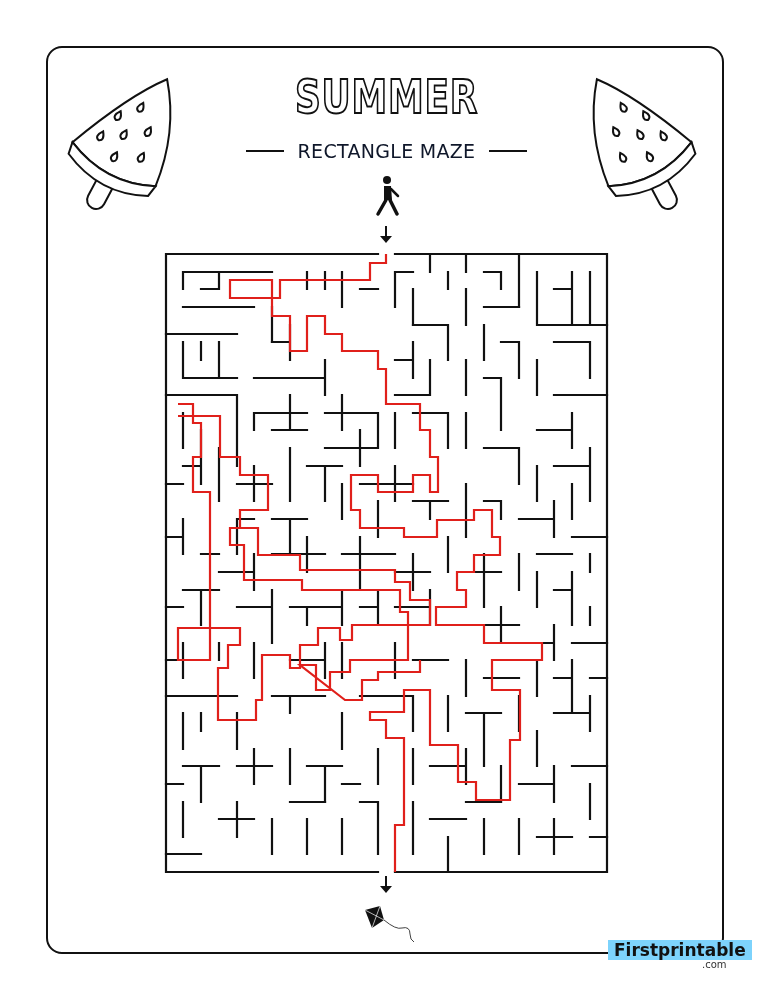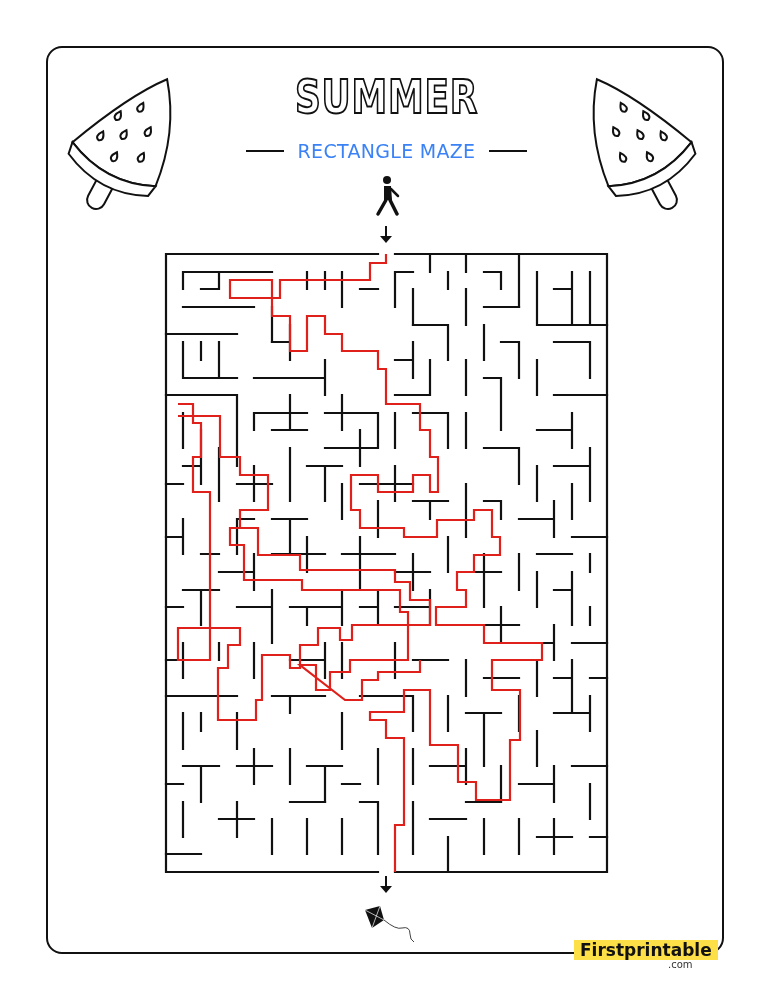--- a/index.html
+++ b/index.html
@@ -1,23 +1,23 @@
 <!DOCTYPE html>
 <html><head>
 <meta charset="utf-8">
 <style>
   html,body{margin:0;padding:0;background:#ffffff;}
   body{width:773px;height:1000px;position:relative;overflow:hidden;font-family:"Liberation Sans",sans-serif;}
   .frame{position:absolute;left:46px;top:46px;width:678px;height:908px;border:2px solid #111;border-radius:16px;box-sizing:border-box;}
   .title{position:absolute;left:0;width:773px;top:70px;text-align:center;font-family:"DejaVu Sans",sans-serif;font-weight:bold;font-size:46px;letter-spacing:1px;color:#fff;-webkit-text-stroke:2px #111;transform:scaleX(0.78);transform-origin:center;}
   .subtitle-row{position:absolute;left:0;width:773px;top:140px;display:flex;justify-content:center;align-items:center;gap:14px;}
   .subtitle-row .rule{width:38px;height:2px;background:#111;}
-  .subtitle{font-family:"DejaVu Sans",sans-serif;font-size:19px;color:#3b82f6;letter-spacing:0.3px;text-align:right;}
+  .subtitle{font-family:"DejaVu Sans",sans-serif;font-size:19px;color:#0f172a;letter-spacing:0.3px;text-align:right;}
   svg.art{position:absolute;left:0;top:0;}
-  .brand{position:absolute;left:574px;top:940px;background:#fde047;padding:0 6px;}
+  .brand{position:absolute;left:608px;top:940px;background:#7dd3fc;padding:0 6px;}
   .brand-name{font-family:"DejaVu Sans",sans-serif;font-weight:bold;font-size:17px;color:#111;line-height:20px;}
   .brand-tld{position:absolute;left:94px;top:19px;font-family:"DejaVu Sans",sans-serif;font-size:10px;color:#333;}
 </style>
 </head>
 <body>
 
 <div class="frame"></div>
 
 <div class="title">SUMMER</div>
 <div class="subtitle-row">

